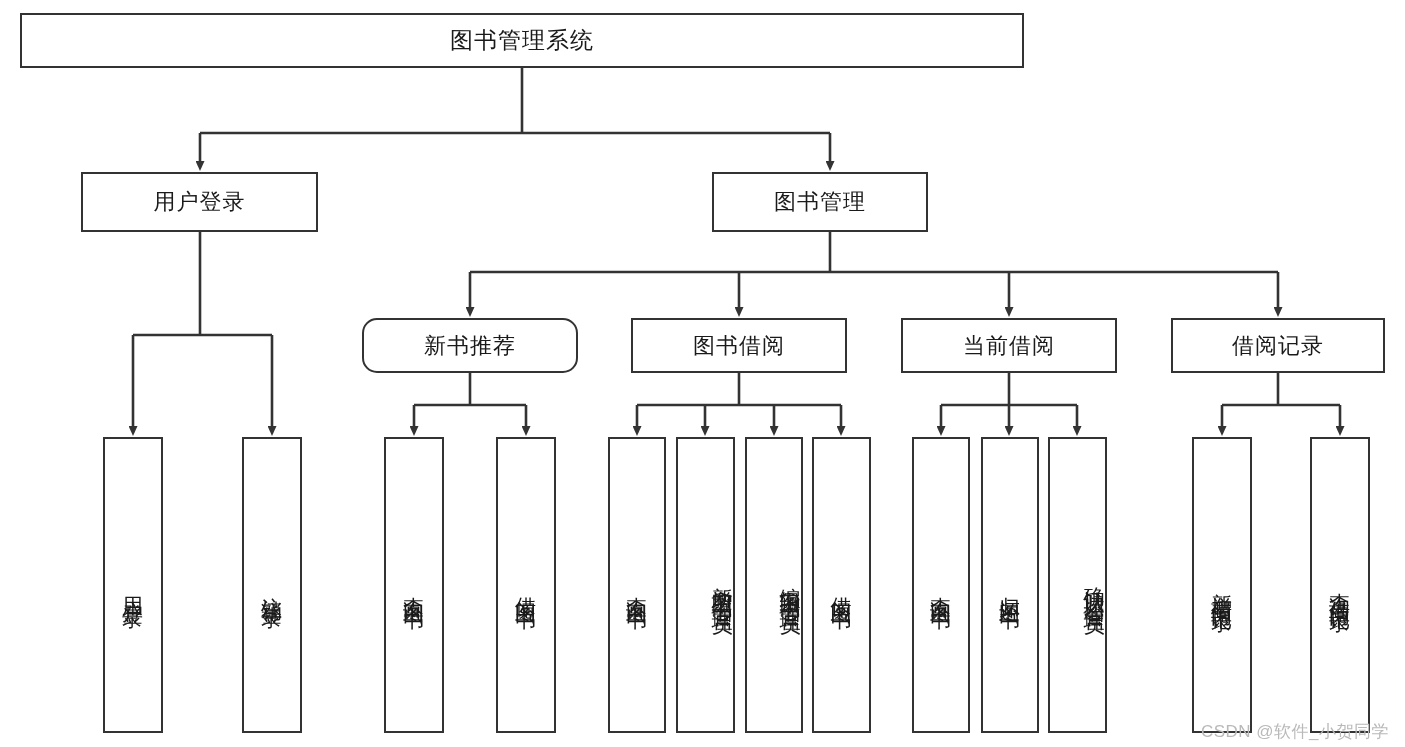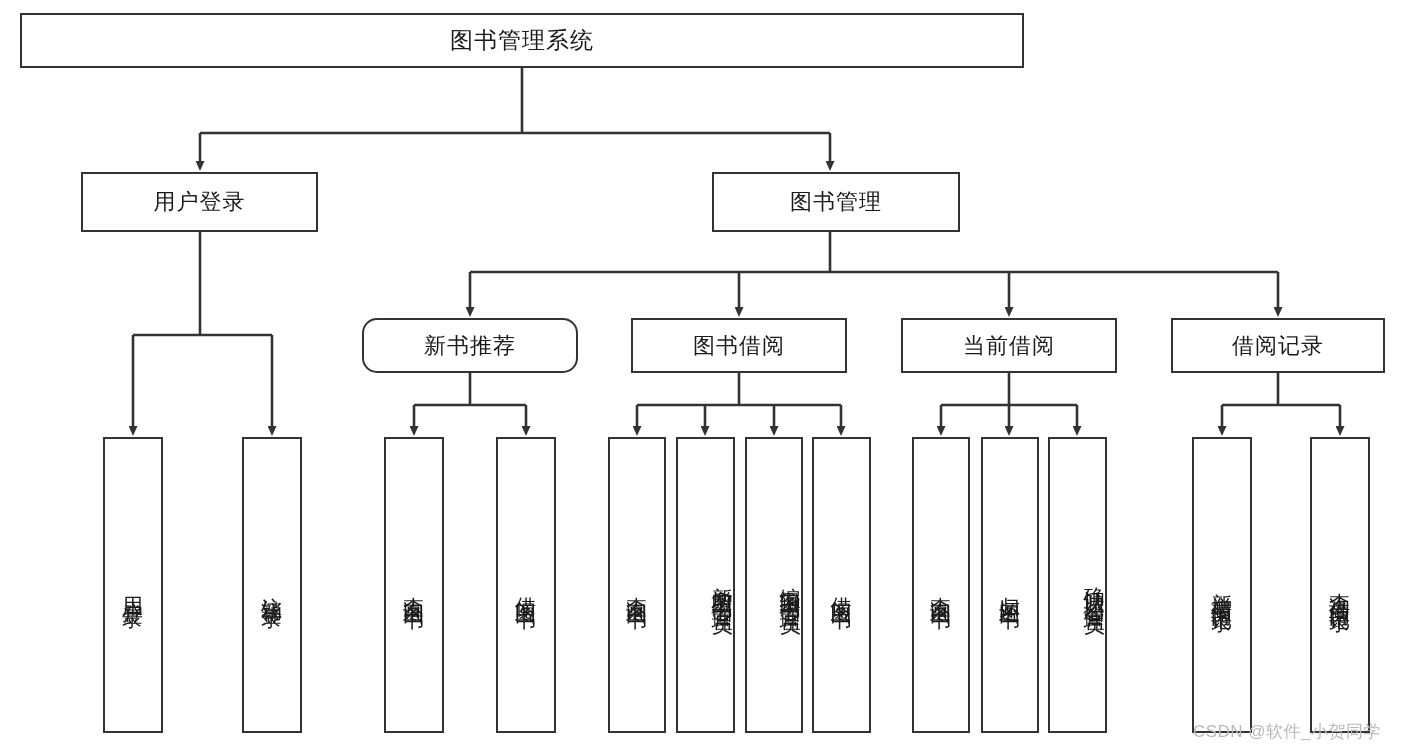--- a/index.html
+++ b/index.html
@@ -49,21 +49,21 @@
     overflow: hidden;
   }
   .node.vert.centered {
     align-items: center;
   }
   .node.root {
     font-size: 23px;
   }
   .watermark {
     position: absolute;
-    right: 24px;
+    right: 16px;
     bottom: 4px;
     font-size: 17px;
     color: #b9b9b9;
     white-space: nowrap;
     letter-spacing: 0.5px;
   }
 </style>
 </head>
 <body>
 
@@ -119,21 +119,21 @@
     </g>
   </svg>
 
   <div class="node horiz root" style="left:20px; top:13px; width:1004px; height:55px;">
     <span>图书管理系统</span>
   </div>
 
   <div class="node horiz" style="left:81px; top:172px; width:237px; height:60px;">
     <span>用户登录</span>
   </div>
-  <div class="node horiz" style="left:712px; top:172px; width:248px; height:60px;justify-content:center;">
+  <div class="node horiz" style="left:712px; top:172px; width:216px; height:60px;justify-content:center;">
     <span>图书管理</span>
   </div>
 
   <div class="node horiz" style="left:362px; top:318px; width:216px; height:55px;border-radius:15px;">
     <span>新书推荐</span>
   </div>
   <div class="node horiz" style="left:631px; top:318px; width:216px; height:55px;">
     <span>图书借阅</span>
   </div>
   <div class="node horiz" style="left:901px; top:318px; width:216px; height:55px;">

